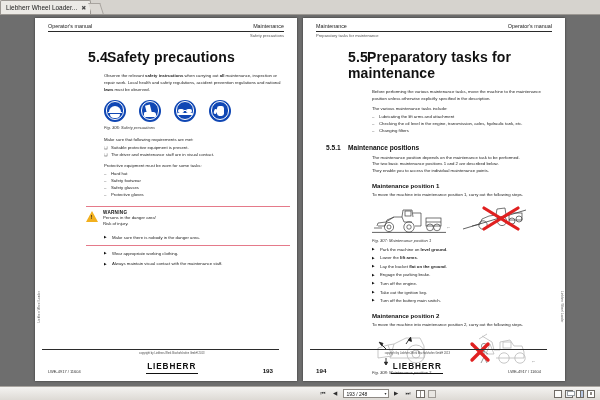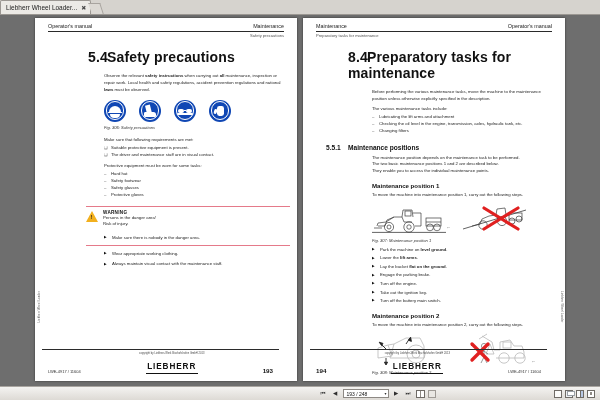--- a/index.html
+++ b/index.html
@@ -371,21 +371,21 @@
 
       <div class="page">
         <div class="rh">
           <span>Maintenance</span>
           <span>Operator's manual</span>
         </div>
         <div class="rh-rule"></div>
         <div class="rh-sub right">Preparatory tasks for maintenance</div>
 
         <h1 class="sec" style="padding-left:38px;">
-          <span class="num">8.4</span><span>Preparatory tasks for maintenance</span>
+          <span class="num">5.5</span><span>Preparatory tasks for maintenance</span>
         </h1>
 
         <div class="body" style="margin-top:8px;">
           <p class="tx">Before performing the various maintenance tasks, move the machine to the maintenance position unless otherwise explicitly specified in the description.</p>
           <p class="tx" style="margin-bottom:1px;">The various maintenance tasks include:</p>
           <ul class="dash">
             <li>Lubricating the lift arms and attachment</li>
             <li>Checking the oil level in the engine, transmission, axles, hydraulic tank, etc.</li>
             <li>Changing filters</li>
           </ul>

